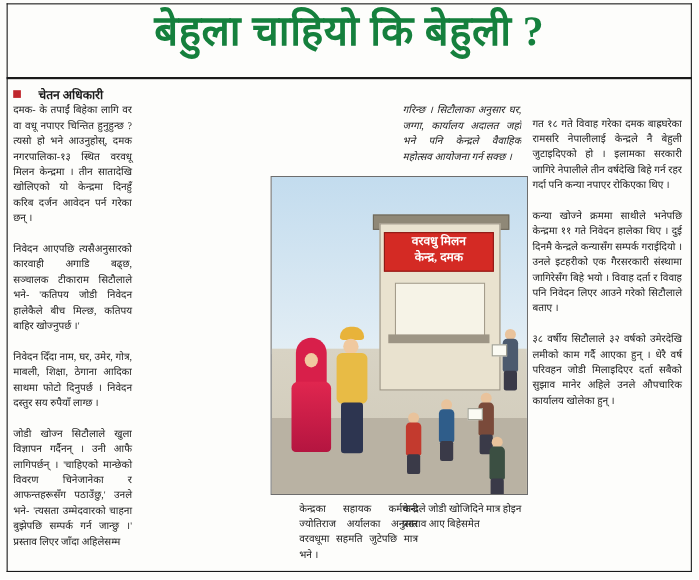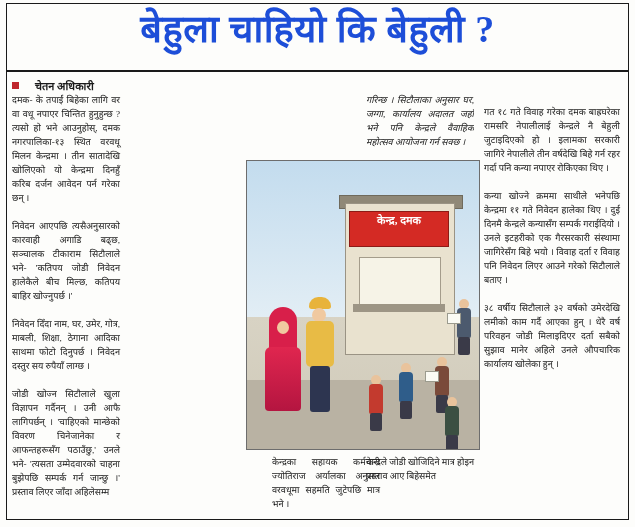--- a/index.html
+++ b/index.html
@@ -23,21 +23,21 @@
     position: absolute;
     top: 8px;
     left: 0;
     width: 635px;
     text-align: center;
   }
   .headline {
     font-family: "Liberation Serif", serif;
     font-size: 38px;
     font-weight: bold;
-    color: #1d4ed8;
+    color: #15803d;
     letter-spacing: 0.5px;
     line-height: 1.15;
     white-space: nowrap;
   }
   .rule {
     position: absolute;
     left: 6px;
     width: 623px;
     height: 1px;
     background: #1a1a1a;
@@ -279,20 +279,21 @@
 ३८ वर्षीय सिटौलाले ३२ वर्षको उमेरदेखि लमीको काम गर्दै आएका हुन् । धेरै वर्ष परिवहन जोडी मिलाइदिएर दर्ता सबैको सुझाव मानेर अहिले उनले औपचारिक कार्यालय खोलेका हुन् ।</div>
 
   <div class="photo">
     <div class="ph-sky"></div>
     <div class="ph-ground"></div>
     <div class="ph-road"></div>
 
     <div class="booth-roof"></div>
     <div class="booth"></div>
     <div class="booth-sign">
+      <div>वरवधु मिलन</div>
       <div class="line2">केन्द्र, दमक</div>
     </div>
     <div class="booth-window"></div>
     <div class="booth-counter"></div>
 
     <div class="bride">
       <div class="veil"></div>
       <div class="face"></div>
       <div class="saree"></div>
     </div>

